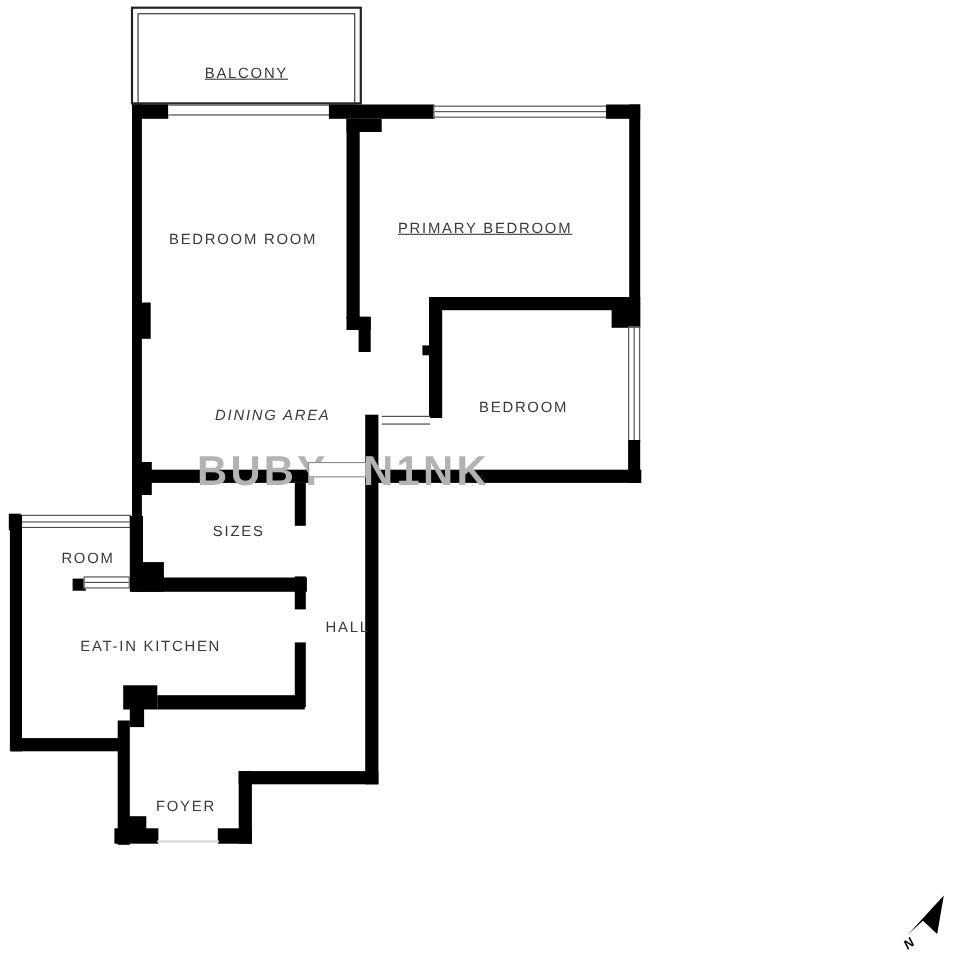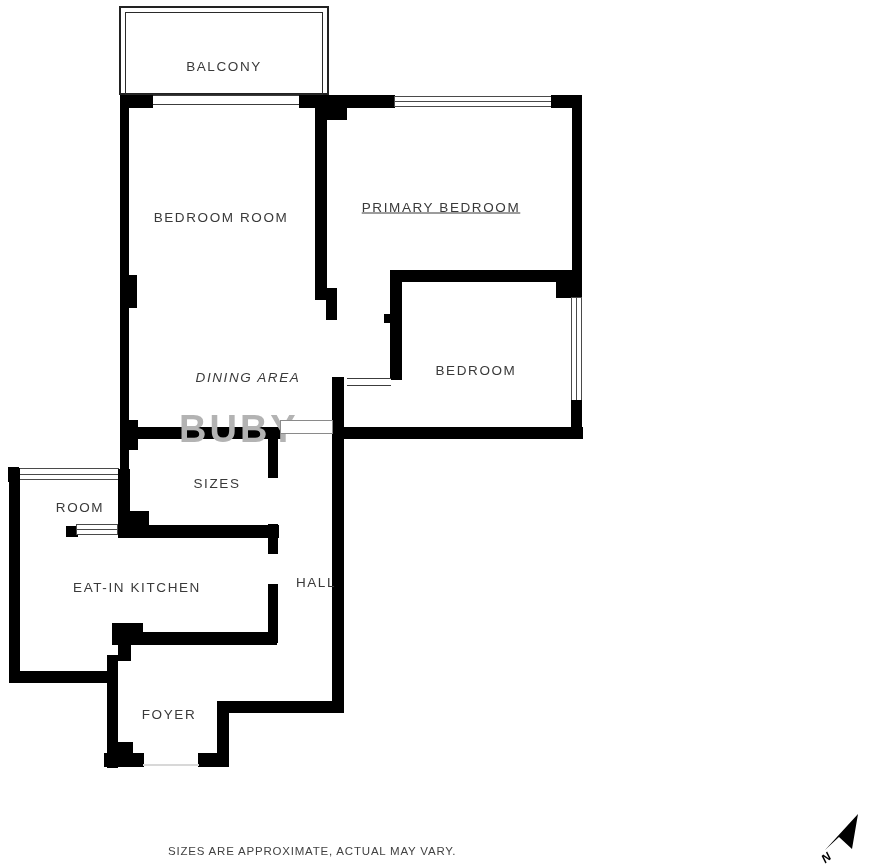--- a/index.html
+++ b/index.html
@@ -88,32 +88,32 @@
 
   <div class="wall" style="left:107px;top:655px;width:11px;height:113px;"></div>
   <div class="wall" style="left:217px;top:701px;width:127px;height:12px;"></div>
   <div class="wall" style="left:217px;top:701px;width:12px;height:66px;"></div>
   <div class="wall" style="left:198px;top:753px;width:31px;height:14px;"></div>
   <div class="wall" style="left:104px;top:753px;width:40px;height:14px;"></div>
   <div class="wall" style="left:117px;top:742px;width:16px;height:13px;"></div>
   <div class="faint" style="left:143px;top:764px;width:56px;height:2px;"></div>
 
   <div class="watermark" style="left:179px;top:410px;">BUBY</div>
+  <div class="watermark" style="left:330px;top:410px;">N1NK</div>
 
-  <div class="lbl" style="left:224px;top:66px;">BALCONY</div>
+  <div class="lbl" style="left:224px;top:66px;text-decoration:underline;">BALCONY</div>
   <div class="lbl" style="left:221px;top:217px;">BEDROOM ROOM</div>
   <div class="lbl" style="left:441px;top:207px;text-decoration:underline;">PRIMARY BEDROOM</div>
   <div class="lbl" style="left:476px;top:370px;">BEDROOM</div>
   <div class="lbl" style="left:248px;top:377px;font-style:italic;">DINING AREA</div>
   <div class="lbl" style="left:217px;top:483px;">SIZES</div>
   <div class="lbl" style="left:80px;top:507px;">ROOM</div>
   <div class="lbl" style="left:137px;top:587px;">EAT-IN KITCHEN</div>
-  <div class="lbl" style="left:316px;top:570px;margin-top:12px;">HALL</div>
-  <div class="lbl" style="left:169px;top:714px;">FOYER</div>
+  <div class="lbl" style="left:316px;top:570px;">HALL</div>
+  <div class="lbl" style="left:169px;top:733px;">FOYER</div>
 
-  <div class="disclaimer">SIZES ARE APPROXIMATE, ACTUAL MAY VARY.</div>
 
   <svg class="compass" viewBox="0 0 58 66">
     <path d="M 40 14 L 34 49 L 21 37 L 7 50 Z" fill="#000"></path>
     <text x="4" y="62" font-size="12" font-style="italic" font-weight="600" fill="#000" transform="rotate(-38 8 58)">N</text>
   </svg>
 
 </div>
 
 </body></html>

